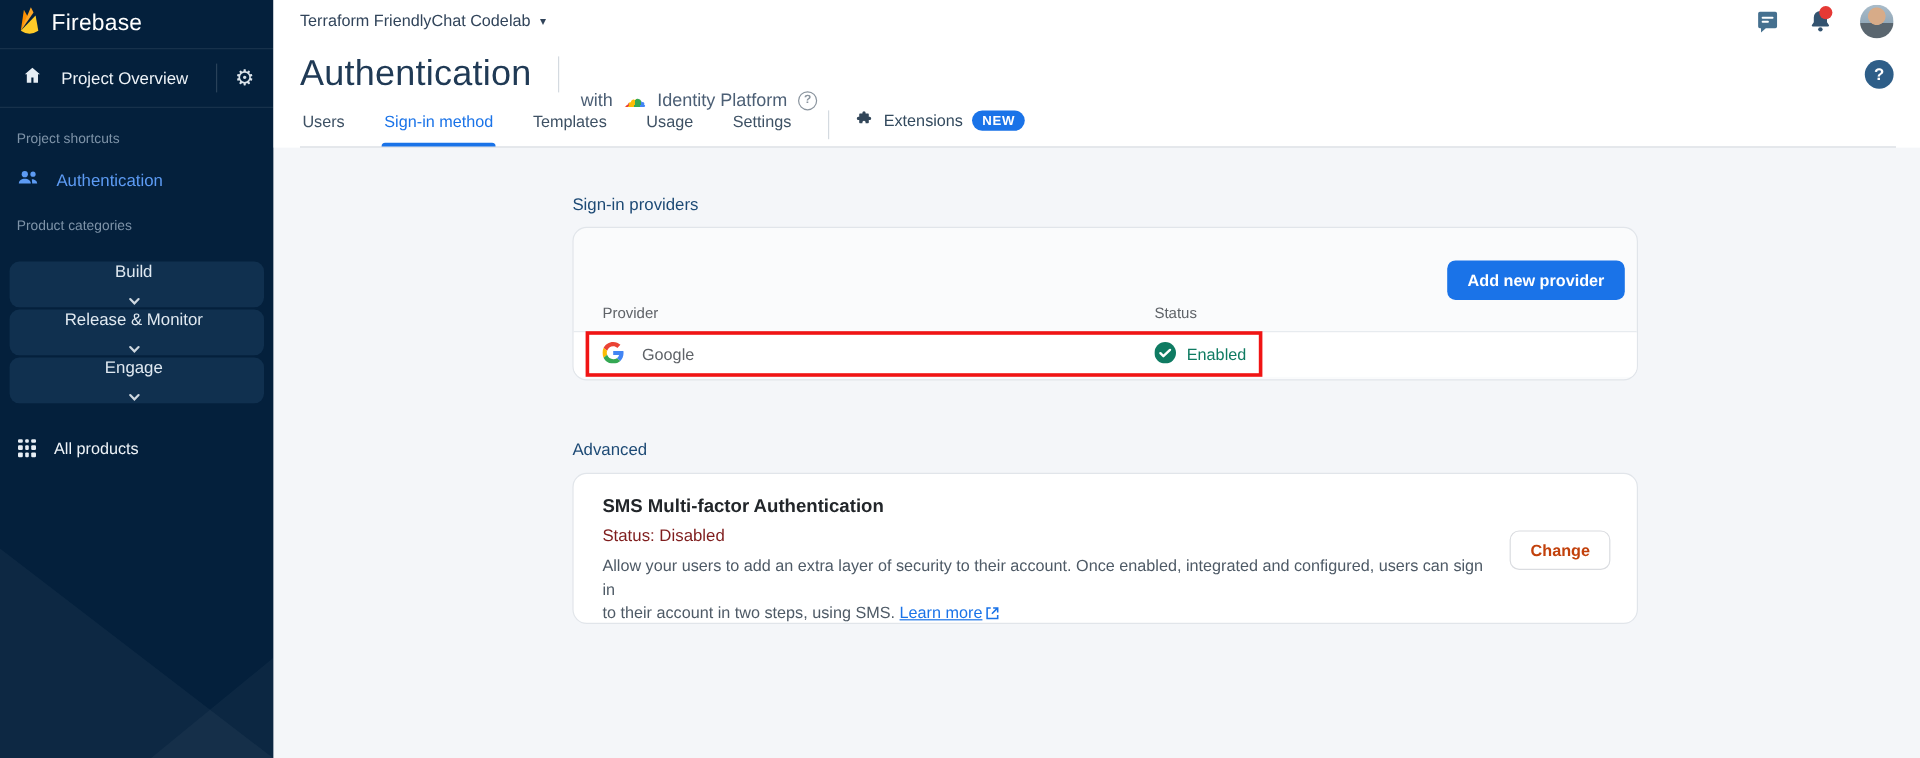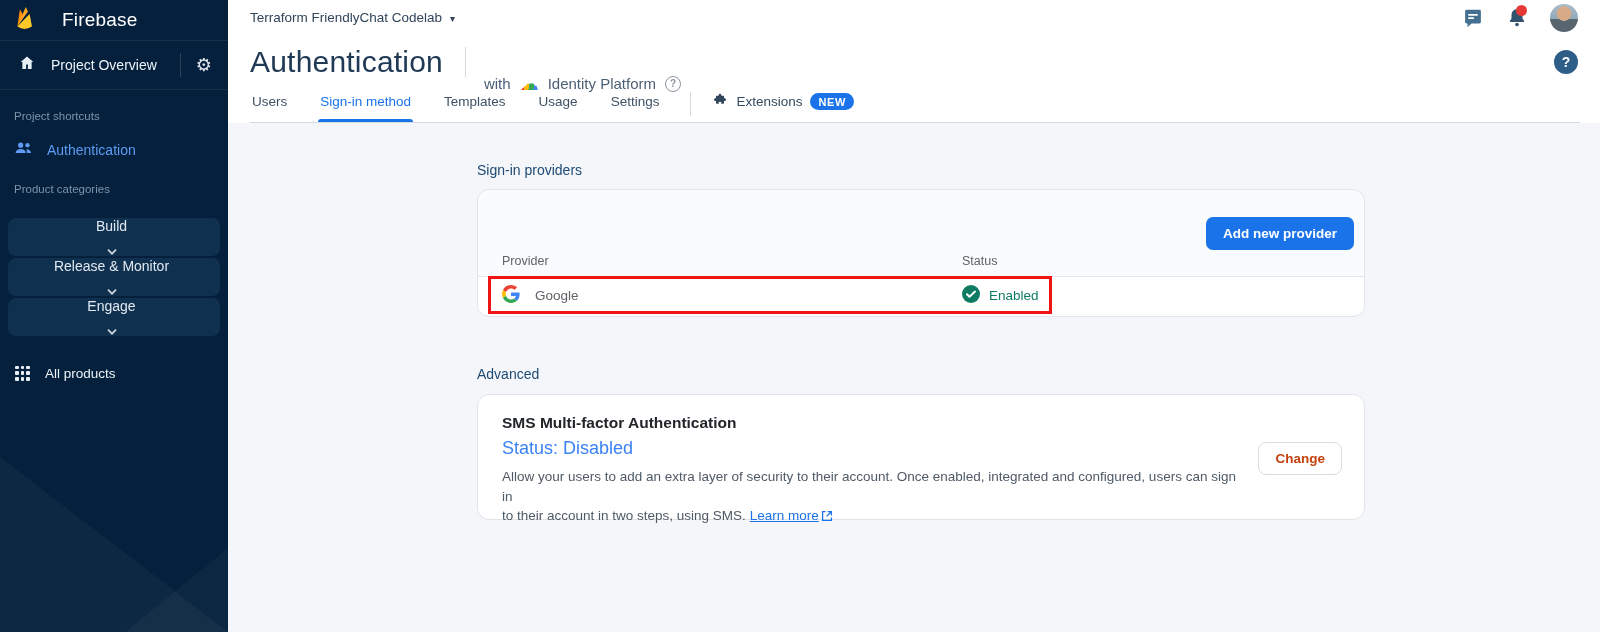--- a/index.html
+++ b/index.html
@@ -1,21 +1,21 @@
 <!DOCTYPE html>
 <html><head>
 <meta charset="utf-8">
 <style>
   * { box-sizing: border-box; }
   body { margin:0; background:#fff; font-family:"Liberation Sans", sans-serif; }
   .page { position:relative; width:1600px; height:632px; overflow:hidden; background:#fff; }
 
   
   .sidebar { position:absolute; left:0; top:0; width:228px; height:632px; background:#04203c; overflow:hidden; }
-  .sb-header { height:41px; display:flex; align-items:center; gap:27px; padding-left:14px; border-bottom:1px solid rgba(255,255,255,.08); position:relative; z-index:2; }
+  .sb-header { height:41px; display:flex; align-items:center; gap:8px; padding-left:14px; border-bottom:1px solid rgba(255,255,255,.08); position:relative; z-index:2; }
   .brand-text { font-size:19px; font-weight:500; color:#fff; letter-spacing:.2px; }
   .sb-overview { height:49px; display:flex; align-items:center; padding:0 16px 0 18px; border-bottom:1px solid rgba(255,255,255,.08); position:relative; z-index:2; }
   .sb-overview .label { flex:1; font-size:14px; font-weight:500; color:#eef3f8; margin-left:15px; }
   .sb-overview .vdiv { width:1px; height:24px; background:rgba(255,255,255,.15); margin-right:15px; }
   .gear { font-size:18px; color:#dbe3ea; line-height:1; }
   .sb-label { font-size:11.5px; color:#7e93a8; padding:0 14px; margin-top:20px; position:relative; z-index:2; }
   .sb-item { display:flex; align-items:center; gap:13px; padding:0 14px; height:26px; margin-top:15px; position:relative; z-index:2; cursor:pointer; }
   .sb-item .txt { font-size:14px; font-weight:500; color:#5d9bf4; }
   .sb-cats { margin-top:23px; position:relative; z-index:2; }
   .sb-cat { height:38px; margin:0 8px 2px; background:#10304f; border-radius:8px; display:flex; align-items:center; justify-content:space-between; padding:0 13px 0 8px; cursor:pointer;flex-direction:column; }
@@ -70,21 +70,21 @@
   .cell-1 { width:484px; padding-left:24px; }
   .tdivider { height:1px; background:#e3e7ec; }
   .trow { display:flex; align-items:center; height:37px; background:#fff; cursor:pointer; }
   .trow .cell-1 { display:flex; align-items:center; gap:15px; font-size:13.5px; color:#5f6368; }
   .status-cell { display:flex; align-items:center; gap:9px; font-size:13.5px; color:#0f7b62; }
   .red-box { position:absolute; left:10px; top:86px; width:564px; height:38px; border:3px solid #f01414; pointer-events:none; z-index:3; }
 
   .advanced-heading { margin-top:49px; }
   .card2 { margin-top:12px; height:126px; background:#fff; position:relative; padding:19px 24px 0; }
   .sms-title { font-size:15.5px; font-weight:700; color:#22262a; }
-  .sms-status { font-size:18px; color:#3b82f6; margin-top:6px; }
+  .sms-status { font-size:14px; color:#7f1d1d; margin-top:6px; }
   .sms-desc { font-size:13.5px; color:#4e5a66; margin-top:8px; line-height:19.5px; width:740px; }
   .link { color:#1a73e8; text-decoration:underline; cursor:pointer; }
   .ext-ico { vertical-align:-2px; margin-left:2px; }
   .btn-outline { position:absolute; top:47px; right:22px; background:#fff; border:1px solid #dadce0; border-radius:8px; color:#c2410c; font-size:13.5px; font-weight:700; padding:8px 16px; font-family:inherit; cursor:pointer; }
 </style>
 </head>
 <body>
 
 <div class="page">
 

